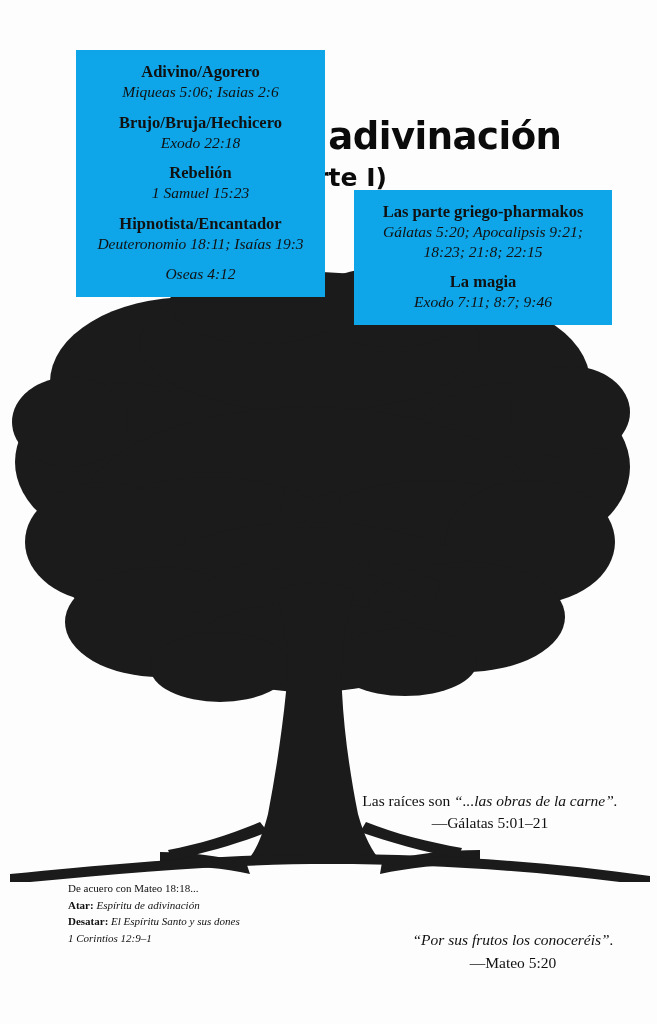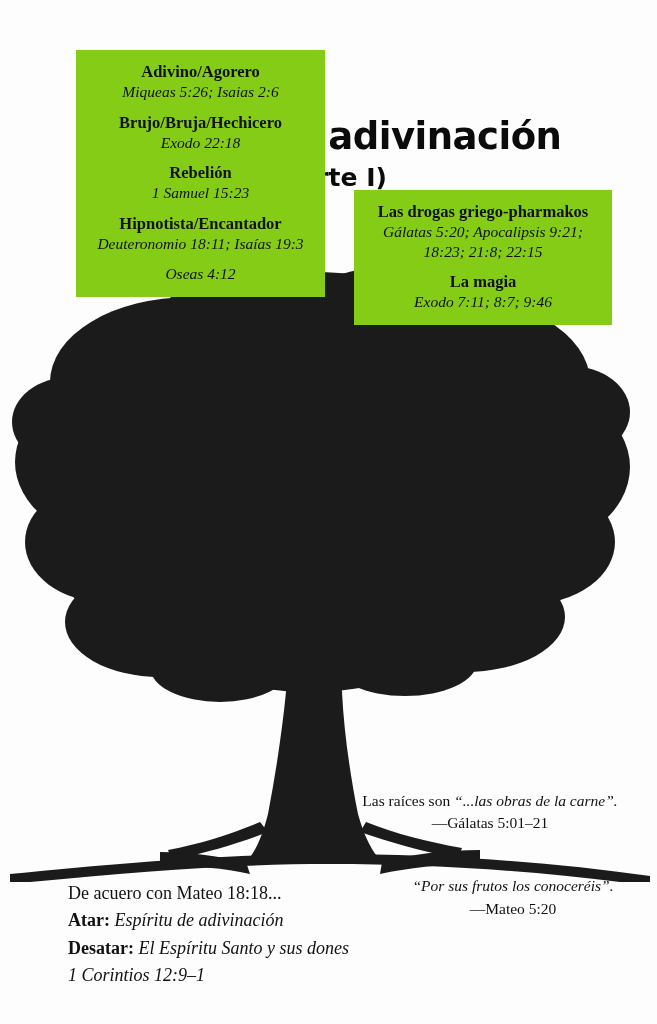--- a/index.html
+++ b/index.html
@@ -61,21 +61,21 @@
     top: 262px;
     left: 10px;
     width: 640px;
     height: 620px;
   }
   .tree-svg { display: block; }
 
   
   .box {
     position: absolute;
-    background: #84cc16;
+    background: #0ea5e9;
     text-align: center;
     padding: 12px 14px 14px;
     box-sizing: border-box;
   }
   .box .entry { margin-bottom: 11px; }
   .box .entry:last-child { margin-bottom: 0; }
   .entry .term {
     font-family: "Liberation Serif", serif;
     font-weight: 700;
     font-size: 16.5px;
@@ -112,30 +112,30 @@
   }
   .roots-note .ital { font-style: italic; text-align: right; }
 
   
   .bottom-left {
     position: absolute;
     left: 68px;
     top: 880px;
     width: 330px;
     font-family: "Liberation Serif", serif;
-    font-size: 18px;
+    font-size: 11px;
     line-height: 1.52;
   }
   .bottom-left .lbl { font-weight: 700; }
   .bottom-left .ital { font-style: italic; }
 
   .bottom-right {
     position: absolute;
     left: 398px;
-    top: 874px;
+    top: 928px;
     width: 230px;
     text-align: center;
     font-family: "Liberation Serif", serif;
     font-size: 15.5px;
     line-height: 1.5;
   }
   .bottom-right .ital { font-style: italic; }
 </style>
 </head>
 <body>
@@ -195,42 +195,42 @@
         <path d="M356 560 C 386 572, 418 580, 452 586 L 448 596 C 412 590, 380 580, 350 570 Z"></path>
       </g>
 
       <path d="M0 612 C 120 600, 220 592, 320 592 C 430 592, 540 600, 640 614 L 640 624 C 540 610, 430 602, 320 602 C 220 602, 120 610, 0 622 Z" fill="#1b1b1b"></path>
     </svg>
   </div>
 
   <div class="box" id="box-left">
     <div class="entry">
       <div class="term">Adivino/Agorero</div>
-      <div class="cite">Miqueas 5:26; Isaias 2:6</div>
+      <div class="cite">Miqueas 5:06; Isaias 2:6</div>
     </div>
     <div class="entry">
       <div class="term">Brujo/Bruja/Hechicero</div>
       <div class="cite">Exodo 22:18</div>
     </div>
     <div class="entry">
       <div class="term">Rebelión</div>
       <div class="cite">1 Samuel 15:23</div>
     </div>
     <div class="entry">
       <div class="term">Hipnotista/Encantador</div>
       <div class="cite">Deuteronomio 18:11; Isaías 19:3</div>
     </div>
     <div class="entry">
       <div class="cite">Oseas 4:12</div>
     </div>
   </div>
 
   <div class="box" id="box-right">
     <div class="entry">
-      <div class="term">Las drogas griego-pharmakos</div>
+      <div class="term">Las parte griego-pharmakos</div>
       <div class="cite" style="white-space: pre-line;">Gálatas 5:20; Apocalipsis 9:21;
 18:23; 21:8; 22:15</div>
     </div>
     <div class="entry">
       <div class="term">La magia</div>
       <div class="cite">Exodo 7:11; 8:7; 9:46</div>
     </div>
   </div>
 
   <div class="roots-note">

